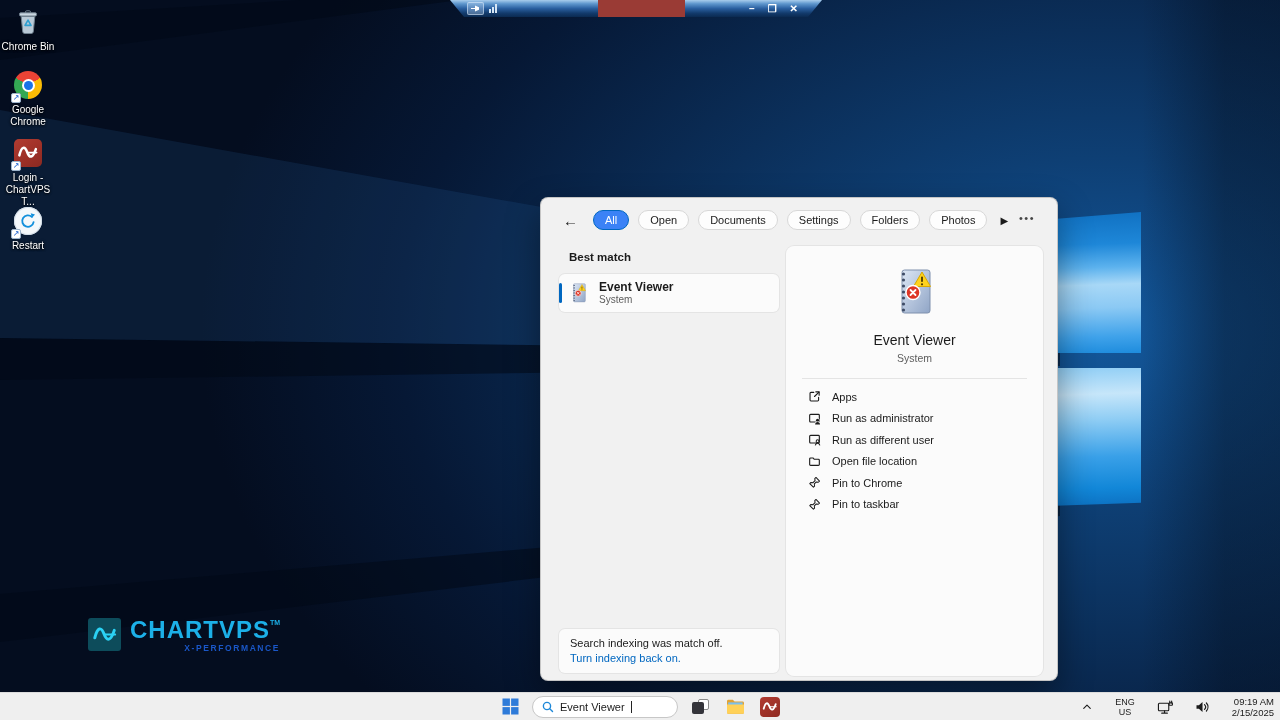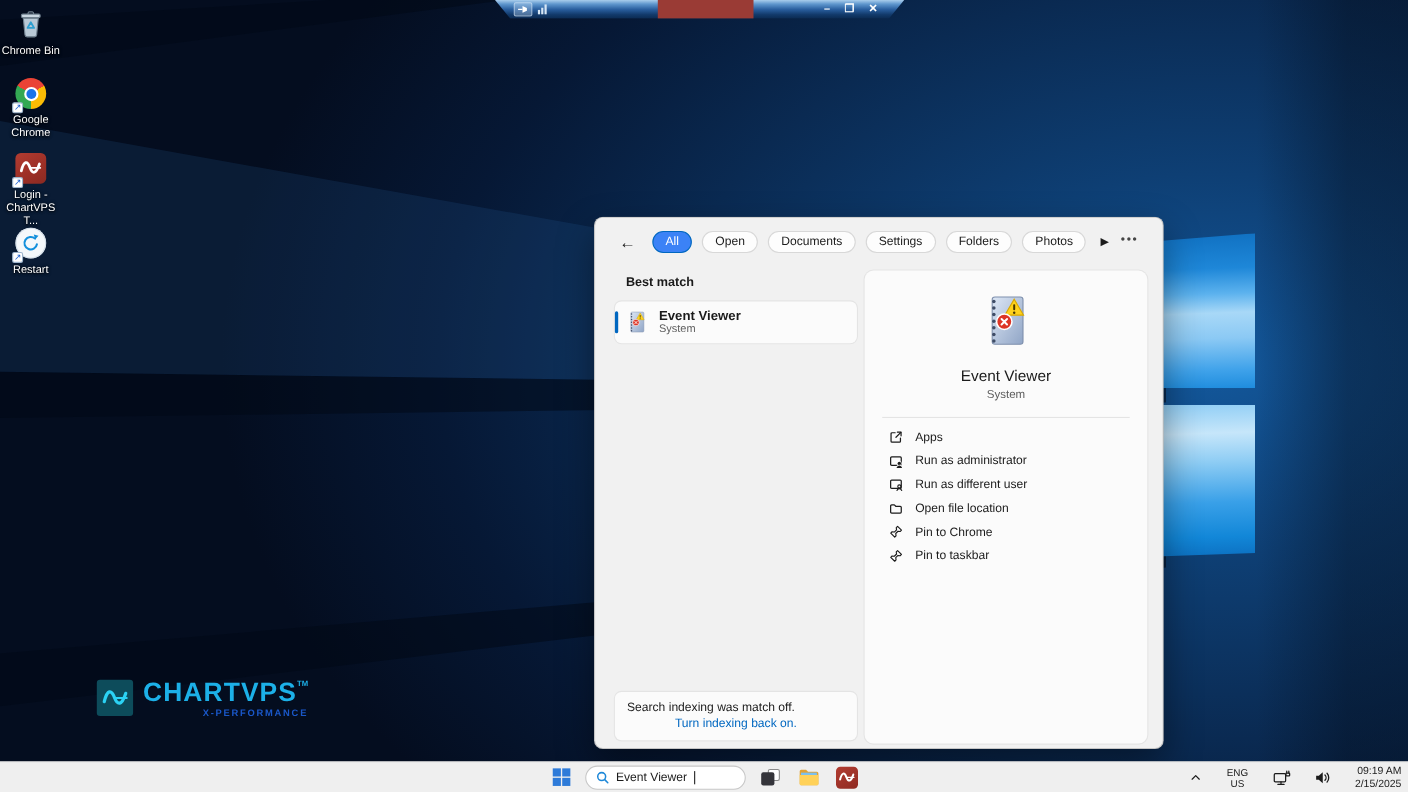--- a/index.html
+++ b/index.html
@@ -79,21 +79,21 @@
     border-radius:6px; box-shadow:0 0 0 1px rgba(0,0,0,.05); display:flex; align-items:center; }
   .bm-accent { position:absolute; left:0; top:9px; width:3px; height:20px; border-radius:2px; background:#0067c0; }
   .bm-ico { margin-left:9px; width:22px; height:22px; }
   .bm-txt { margin-left:9px; }
   .bm-title { font-size:12px; font-weight:bold; color:#1b1b1b; line-height:1.2; }
   .bm-sub { font-size:10px; color:#5d5d5d; line-height:1.2; }
 
   .notice { position:absolute; left:18px; top:431px; width:220px; height:44px; background:#fbfbfb;
     border-radius:6px; box-shadow:0 0 0 1px rgba(0,0,0,.05); padding:7px 11px; }
   .notice .msg { font-size:11px; color:#1b1b1b; line-height:1.35; }
-  .notice .lnk { font-size:11px; color:#0067c0; line-height:1.35; cursor:default;text-align:center; }
+  .notice .lnk { font-size:11px; color:#0067c0; line-height:1.35; cursor:default; }
 
   .preview { position:absolute; left:245px; top:48px; width:257px; height:430px; background:#fbfbfb;
     border-radius:8px; box-shadow:0 0 0 1px rgba(0,0,0,.05); text-align:center; }
   .pv-ico { margin:20px auto 0; width:52px; height:52px; }
   .pv-title { margin-top:10px; font-size:14px; color:#1b1b1b; }
   .pv-sub { margin-top:4px; font-size:10.5px; color:#5d5d5d; }
   .pv-div { margin:14px 16px 0; border-top:1px solid #e4e4e4; }
   .pv-actions { margin:10px 0 0 22px; display:flex; flex-direction:column; gap:6.5px; text-align:left; }
   .pv-row { display:flex; align-items:center; gap:11px; height:15px; cursor:default; }
   .pv-row svg { flex:0 0 auto; }

